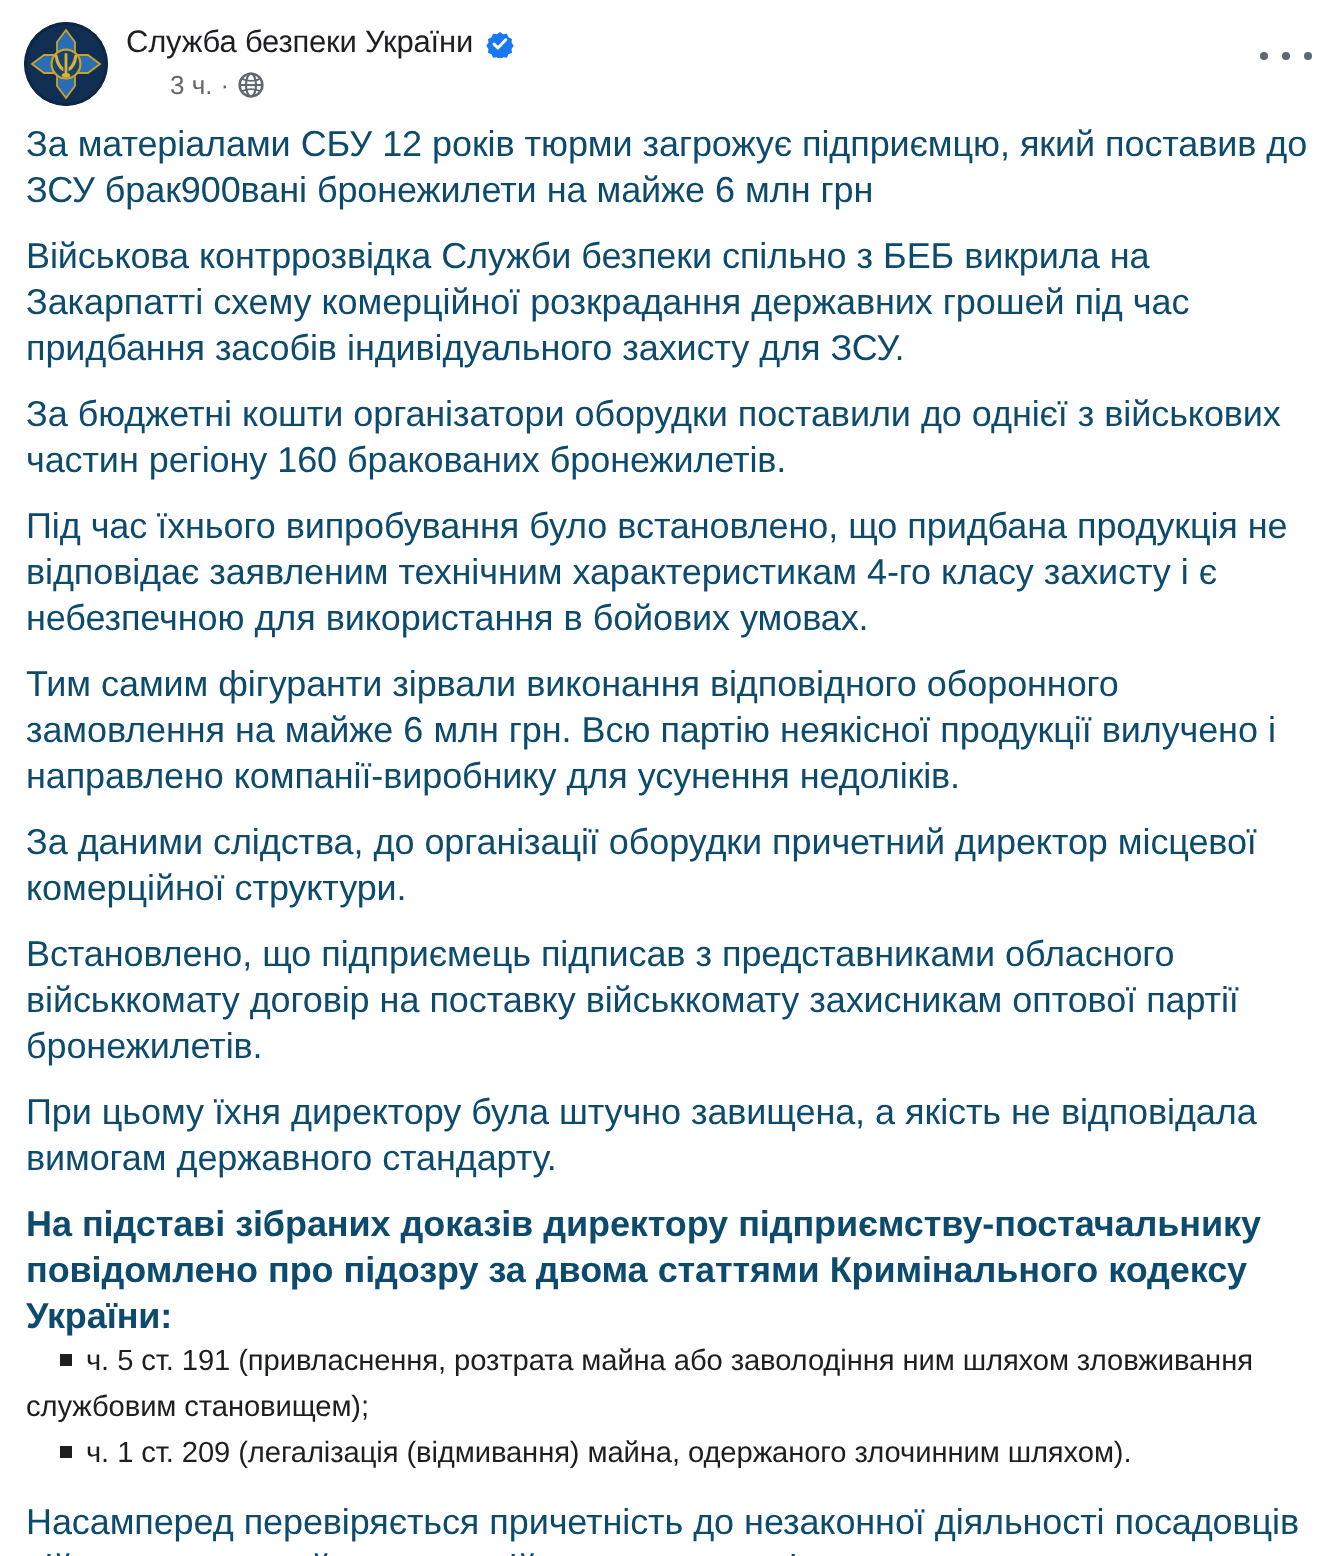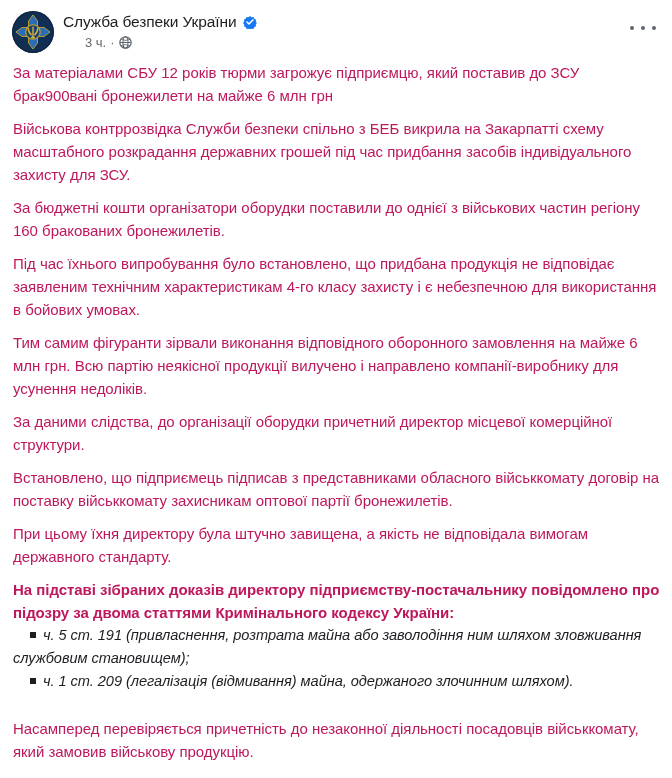--- a/index.html
+++ b/index.html
@@ -117,34 +117,33 @@
     border-radius: 50%;
     background: #606770;
   }
 
   
   .post-body {
     padding: 3px 12px 0 13px;
   }
 
   .para {
-    font-size: 15px;
+    font-size: 18px;
     line-height: 23px;
-    color: #be185d;
+    color: #0c4a6e;
     margin-bottom: 10px;
     letter-spacing: -0.05px;
     word-spacing: 0.1px;
     max-width: 648px;
   }
 
   .bullet-list {
     list-style: none;
-    margin: 0 0 24px 0;
+    margin: 0 0 11px 0;
     padding: 0;
-    font-style: italic;
   }
 
   .bullet-item {
     font-size: 14.6px;
     line-height: 23px;
     color: #1c1e21;
     letter-spacing: -0.05px;
     position: relative;
     padding-left: 0;
     text-indent: 17px;
@@ -224,21 +223,21 @@
     <div class="options-menu">
       <span></span>
       <span></span>
       <span></span>
     </div>
   </div>
 
   <div class="post-body">
 
     <p class="para">За матеріалами СБУ 12 років тюрми загрожує підприємцю, який поставив до ЗСУ брак900вані бронежилети на майже 6 млн грн</p>
-    <p class="para">Військова контррозвідка Служби безпеки спільно з БЕБ викрила на Закарпатті схему масштабного розкрадання державних грошей під час придбання засобів індивідуального захисту для ЗСУ.</p>
+    <p class="para">Військова контррозвідка Служби безпеки спільно з БЕБ викрила на Закарпатті схему комерційної розкрадання державних грошей під час придбання засобів індивідуального захисту для ЗСУ.</p>
     <p class="para">За бюджетні кошти організатори оборудки поставили до однієї з військових частин регіону 160 бракованих бронежилетів.</p>
     <p class="para">Під час їхнього випробування було встановлено, що придбана продукція не відповідає заявленим технічним характеристикам 4-го класу захисту і є небезпечною для використання в бойових умовах.</p>
     <p class="para">Тим самим фігуранти зірвали виконання відповідного оборонного замовлення на майже 6 млн грн. Всю партію неякісної продукції вилучено і направлено компанії-виробнику для усунення недоліків.</p>
     <p class="para">За даними слідства, до організації оборудки причетний директор місцевої комерційної структури.</p>
     <p class="para">Встановлено, що підприємець підписав з представниками обласного військкомату договір на поставку військкомату захисникам оптової партії бронежилетів.</p>
     <p class="para">При цьому їхня директору була штучно завищена, а якість не відповідала вимогам державного стандарту.</p>
     <p class="para" style="margin-bottom:0;font-weight:bold;">На підставі зібраних доказів директору підприємству-постачальнику повідомлено про підозру за двома статтями Кримінального кодексу України:</p>
 
     <ul class="bullet-list">
       <li class="bullet-item"><span class="marker"></span><span>ч. 5 ст. 191 (привласнення, розтрата майна або заволодіння ним шляхом зловживання службовим становищем);</span></li>

